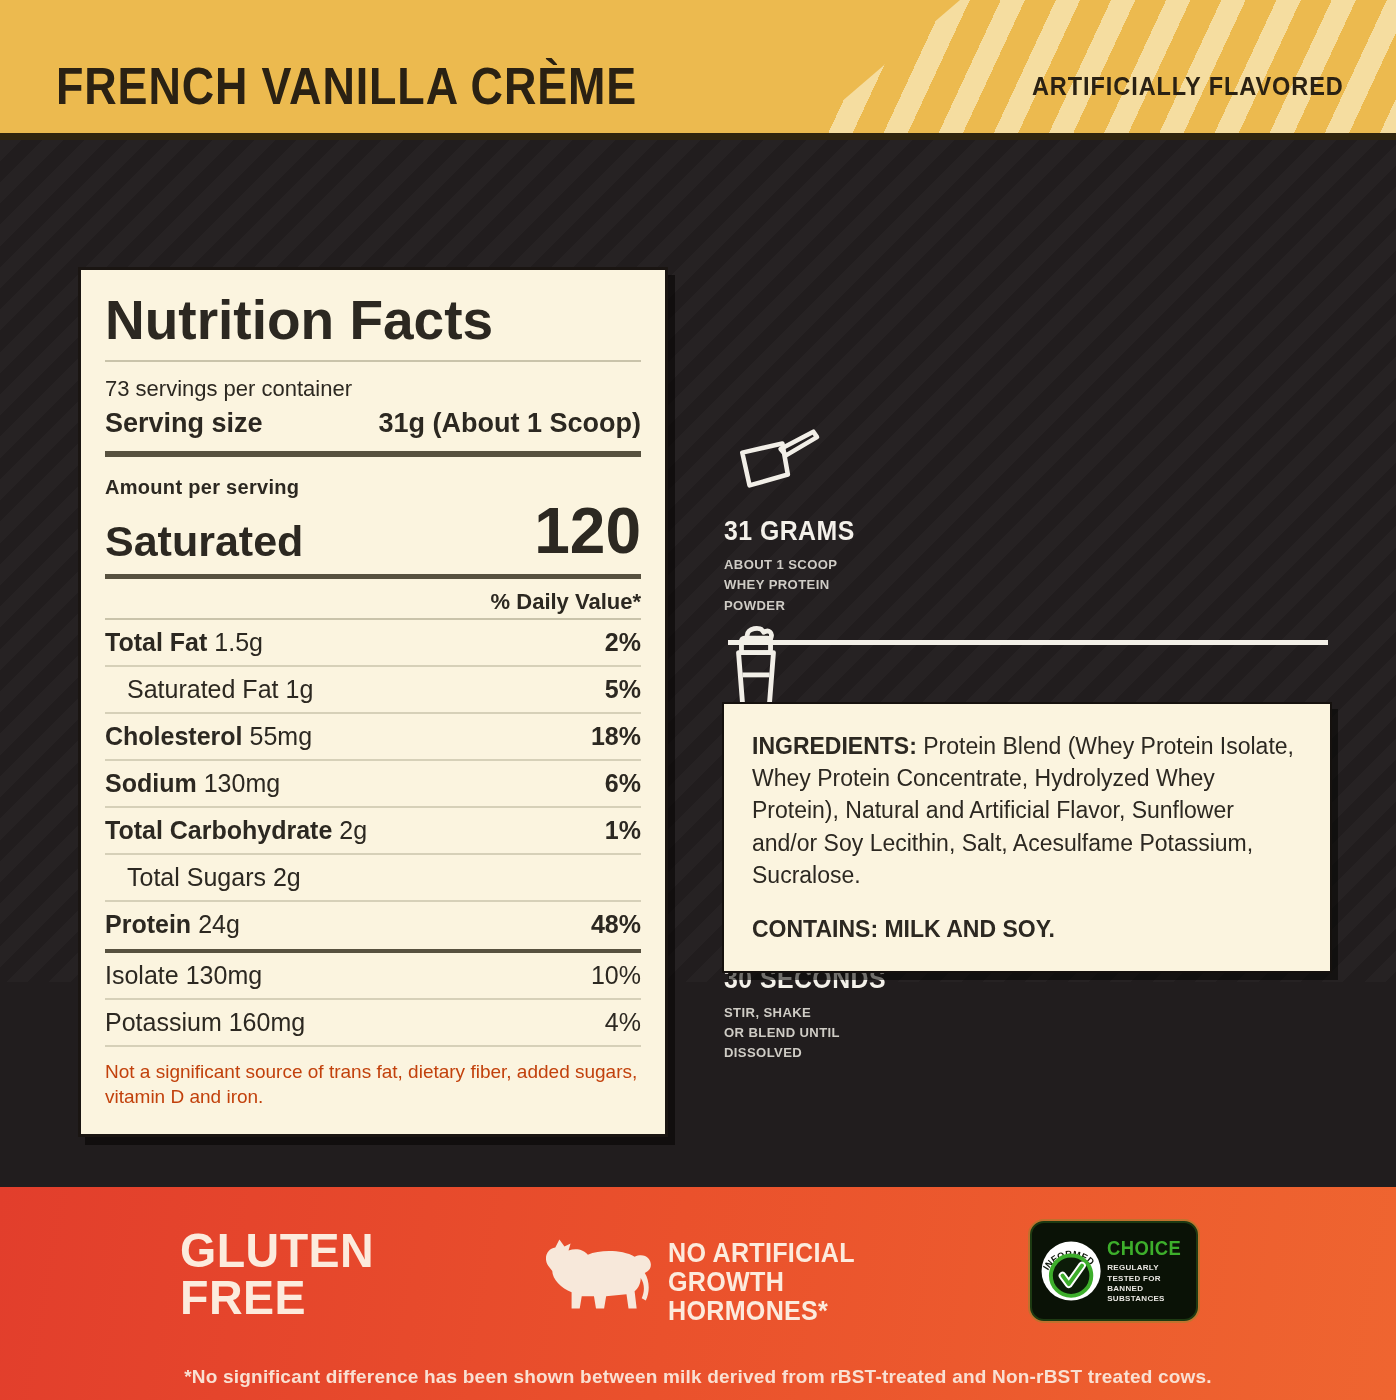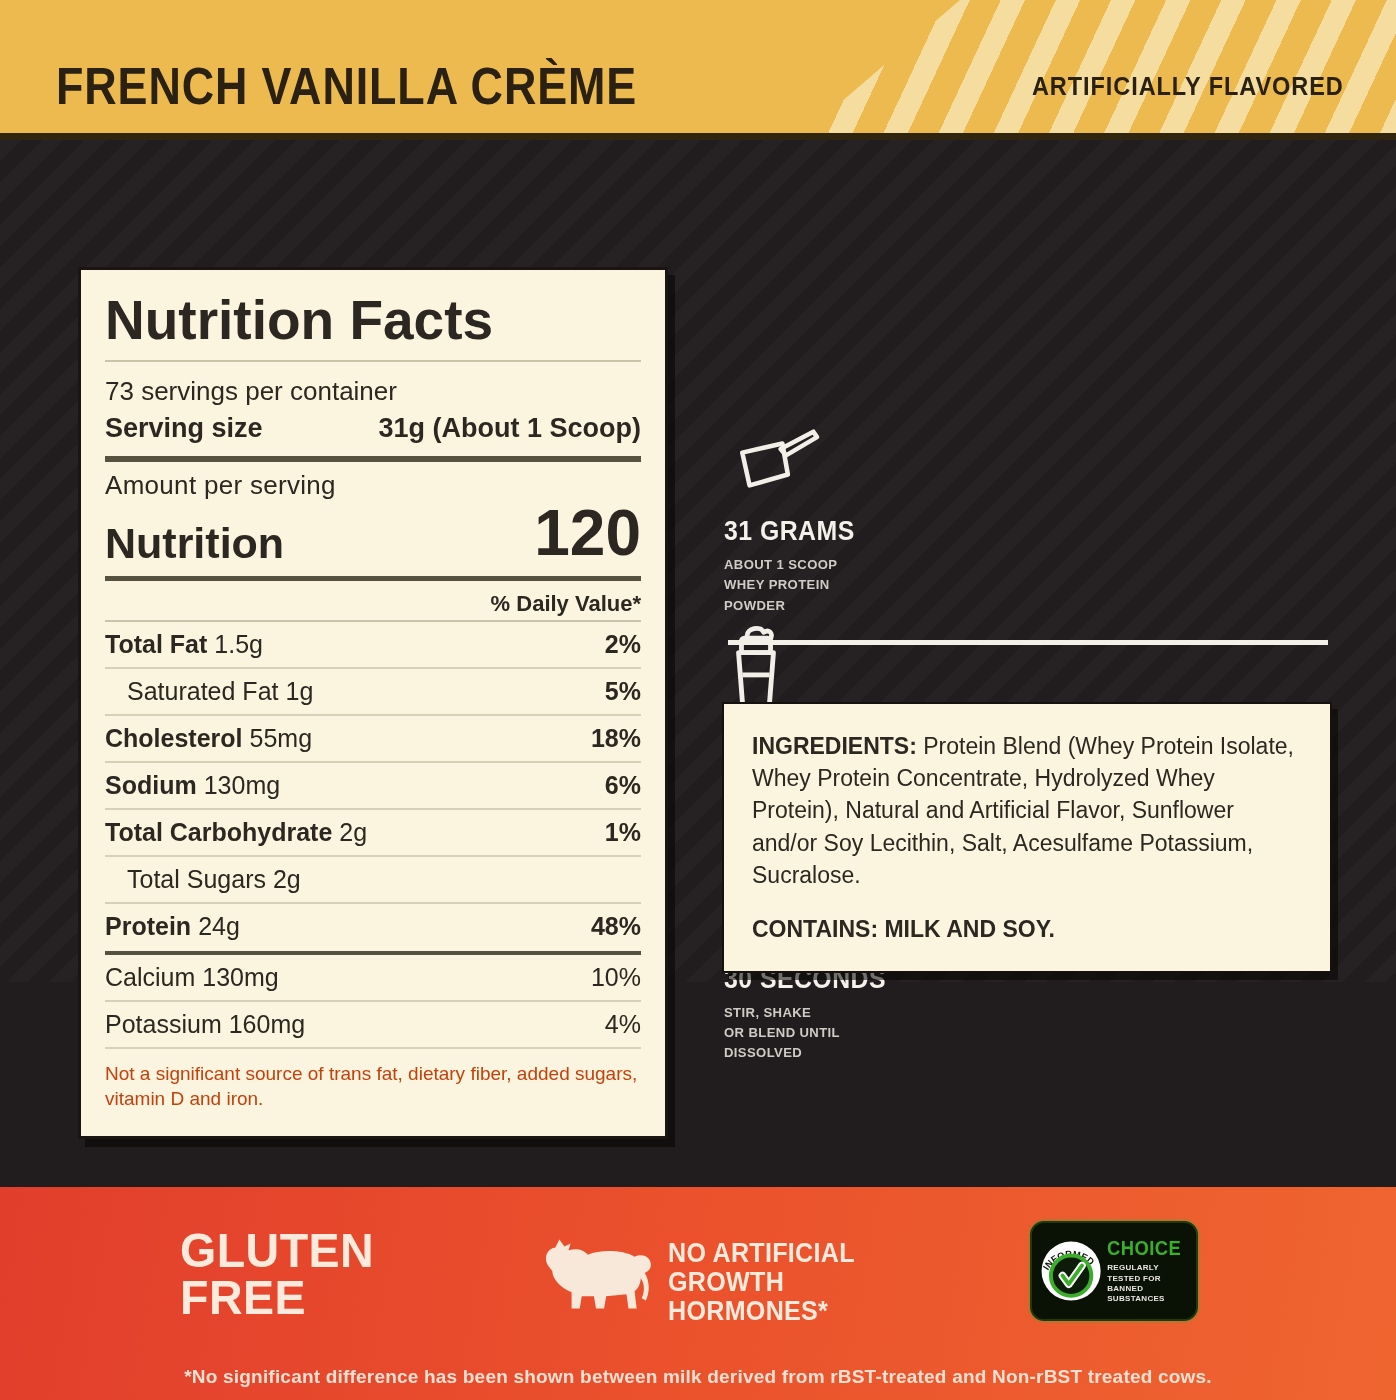--- a/index.html
+++ b/index.html
@@ -25,24 +25,24 @@
 
   
   .dark{position:absolute;top:140px;left:0;right:0;height:842px;background:
     repeating-linear-gradient(135deg,rgba(255,255,255,.025) 0 15px,rgba(0,0,0,0) 15px 30px),var(--background-dark);}
 
   
   .panel{position:absolute;left:78px;top:127px;width:590px;background:var(--panel-cream);
     border:3px solid #1a1512;box-shadow:7px 8px 0 rgba(6,5,4,.6);padding:18px 24px 24px;color:var(--label-ink);}
   .nf-title{font-size:55px;font-weight:bold;letter-spacing:0;white-space:nowrap;}
   .nf-hair{border:none;border-top:2px solid #c9c3aa;margin:8px 0;}
-  .nf-servings{font-size:26px;margin-top:14px;}
+  .nf-servings{font-size:22px;margin-top:14px;}
   .nf-serving-row{display:flex;justify-content:space-between;font-weight:bold;font-size:27px;margin:6px 0 12px;}
   .nf-bar{height:6px;background:#57513f;border:none;margin:0 0 8px;}
-  .nf-amount{font-size:26px;font-weight:normal;letter-spacing:.3px;margin-top:8px;}
+  .nf-amount{font-size:20px;font-weight:bold;letter-spacing:.3px;margin-top:19px;}
   .nf-cal-row{display:flex;justify-content:space-between;align-items:flex-end;line-height:.95;margin:2px 0 12px;}
   .nf-cal-label{font-size:43px;font-weight:bold;}
   .nf-cal-value{font-size:64px;font-weight:bold;}
   .nf-bar2{height:5px;background:#57513f;border:none;margin:0 0 6px;}
   .nf-dv{text-align:right;font-weight:bold;font-size:22px;padding:4px 0 3px;border-bottom:2px solid #c9c3aa;}
   .nf-row{display:flex;justify-content:space-between;align-items:baseline;font-size:25px;padding:8px 0;border-bottom:2px solid #d6d0b8;}
   .nf-row .amt{margin-left:7px;}
   .nf-row.indent{padding-left:22px;}
   .nf-row.lastmain{border-bottom:none;padding-bottom:10px;align-items:center;}
   .nf-bar3{height:4px;background:#57513f;border:none;margin:0;}
@@ -101,21 +101,21 @@
       <div class="nf-title">Nutrition Facts</div>
       <hr class="nf-hair">
       <div class="nf-servings">73 servings per container</div>
       <div class="nf-serving-row">
         <span>Serving size</span>
         <span>31g (About 1 Scoop)</span>
       </div>
       <hr class="nf-bar">
       <div class="nf-amount">Amount per serving</div>
       <div class="nf-cal-row">
-        <span class="nf-cal-label">Nutrition</span>
+        <span class="nf-cal-label">Saturated</span>
         <span class="nf-cal-value">120</span>
       </div>
       <hr class="nf-bar2">
       <div class="nf-dv">% Daily Value*</div>
 
       <div class="nf-row">
         <span><b>Total Fat</b><span class="amt">1.5g</span></span>
         <b>2%</b>
       </div>
       <div class="nf-row indent">
@@ -137,21 +137,21 @@
       <div class="nf-row indent">
         <span><span>Total Sugars</span><span class="amt">2g</span></span>
         <b></b>
       </div>
       <div class="nf-row lastmain">
         <span><b>Protein</b><span class="amt">24g</span></span>
         <b>48%</b>
       </div>
       <hr class="nf-bar3">
       <div class="nf-row mineral">
-        <span><span>Calcium</span><span class="amt">130mg</span></span>
+        <span><span>Isolate</span><span class="amt">130mg</span></span>
         <span>10%</span>
       </div>
       <div class="nf-row mineral">
         <span><span>Potassium</span><span class="amt">160mg</span></span>
         <span>4%</span>
       </div>
       <p class="nf-foot">Not a significant source of trans fat, dietary fiber, added sugars, vitamin D and iron.</p>
     </section>
 
     <div class="steps">

